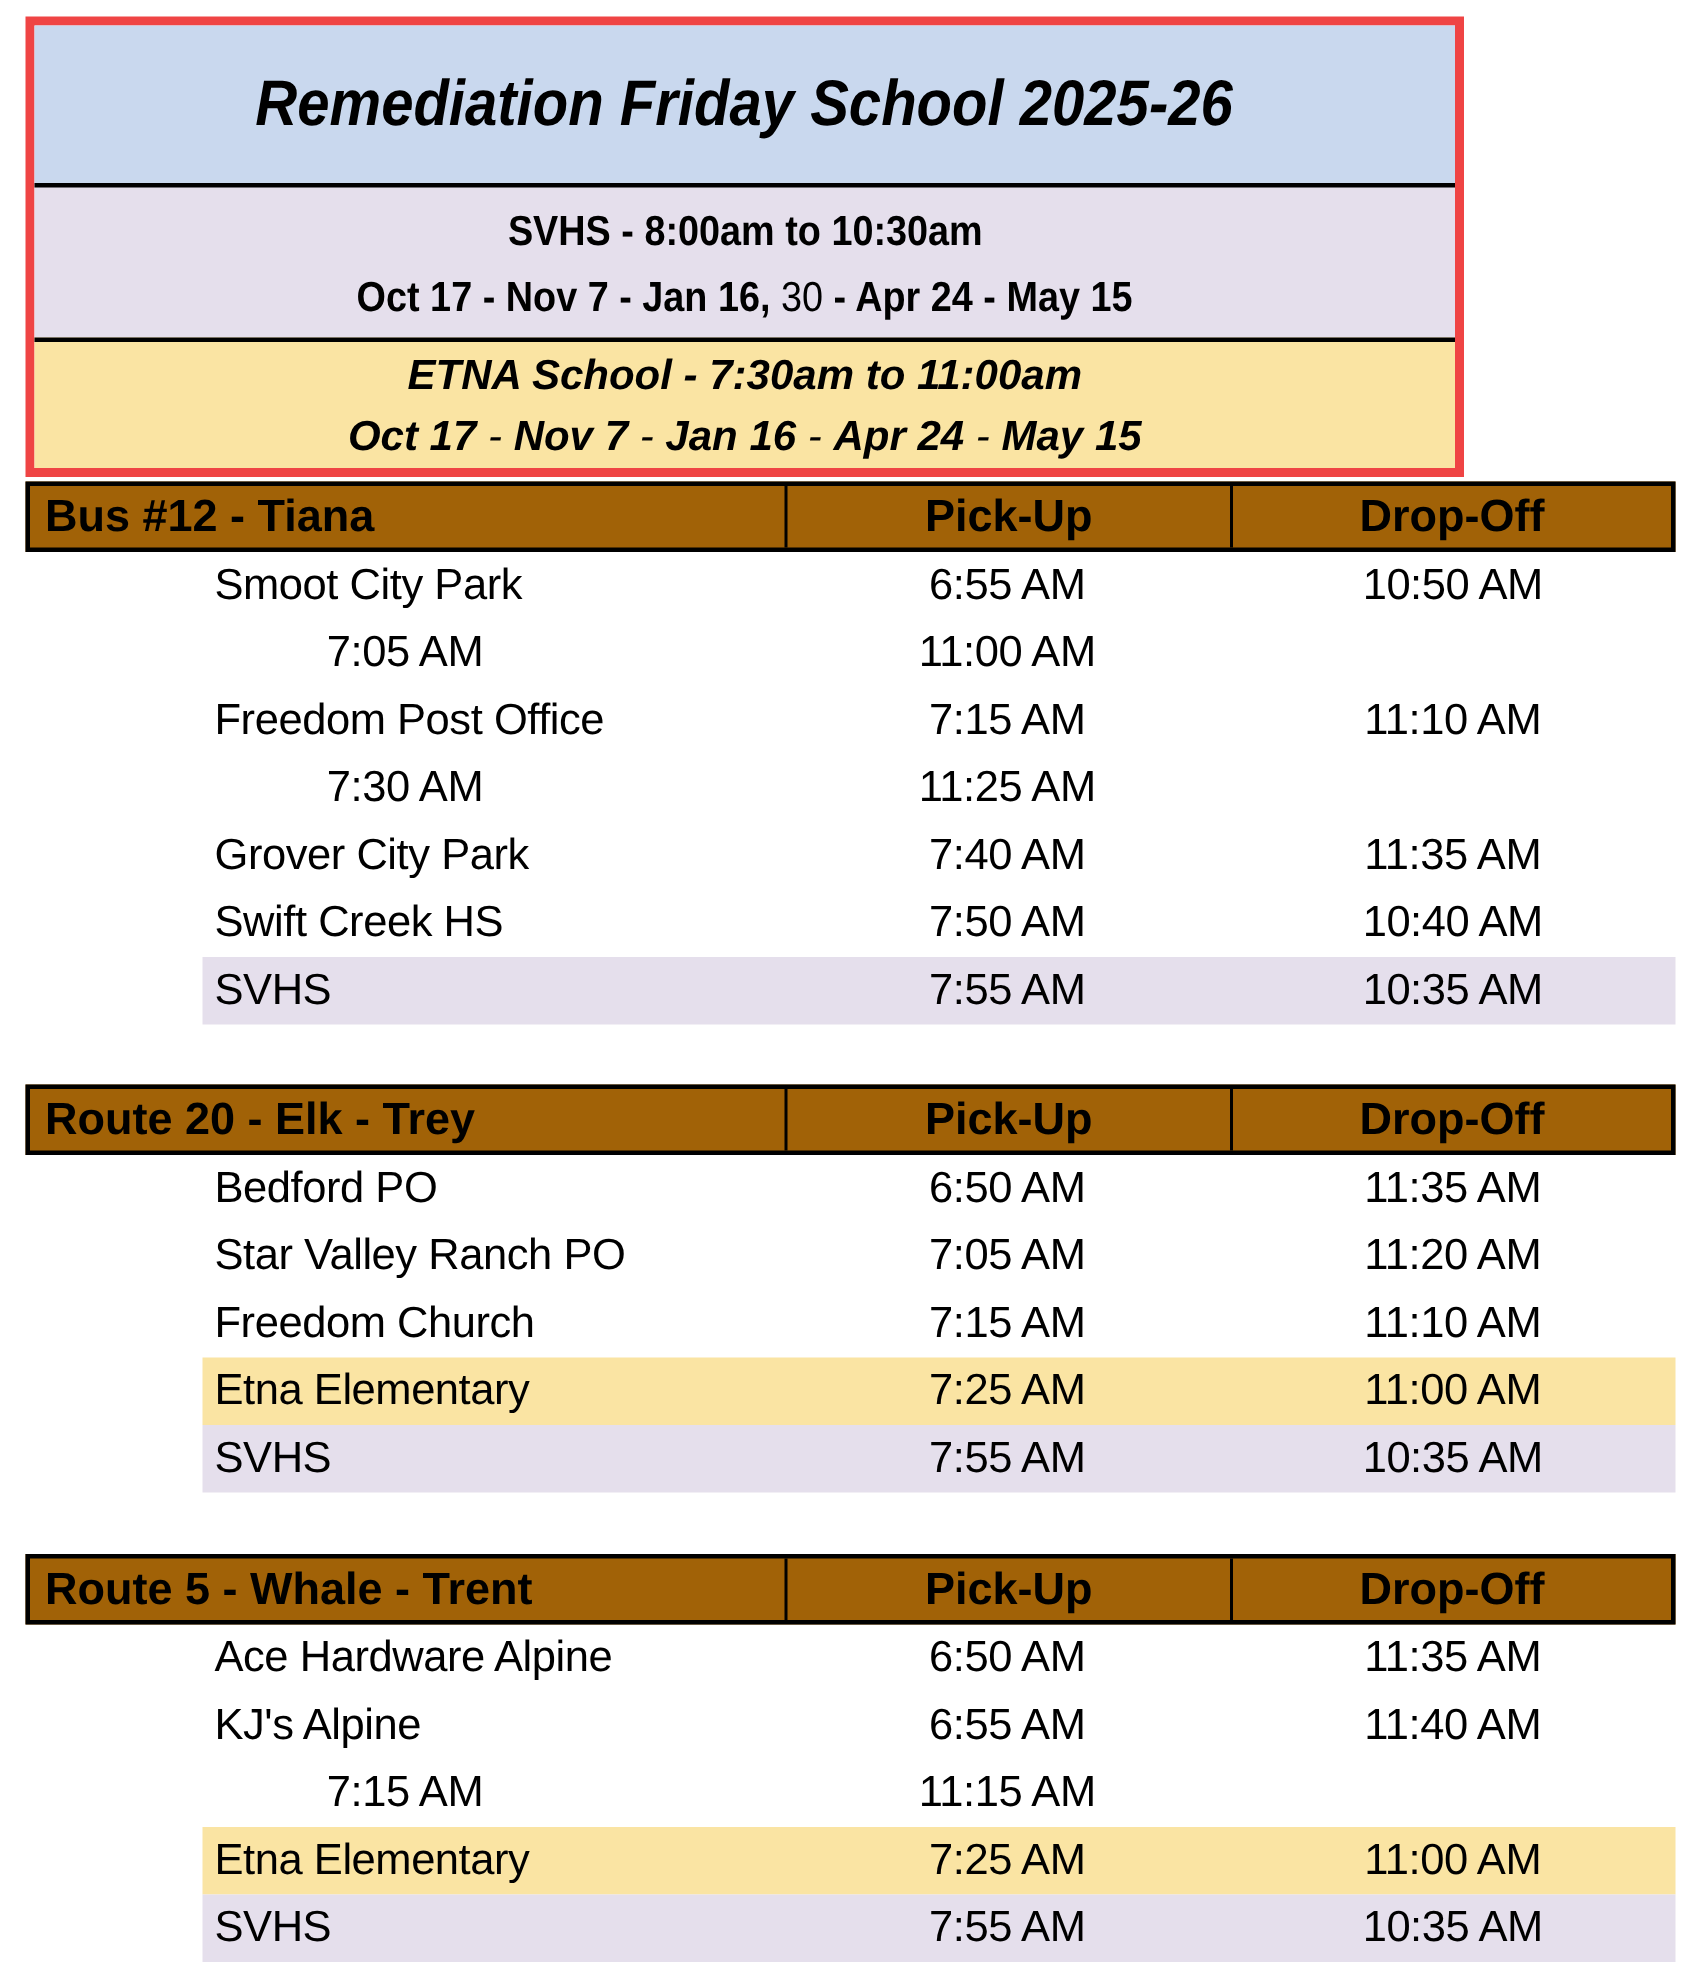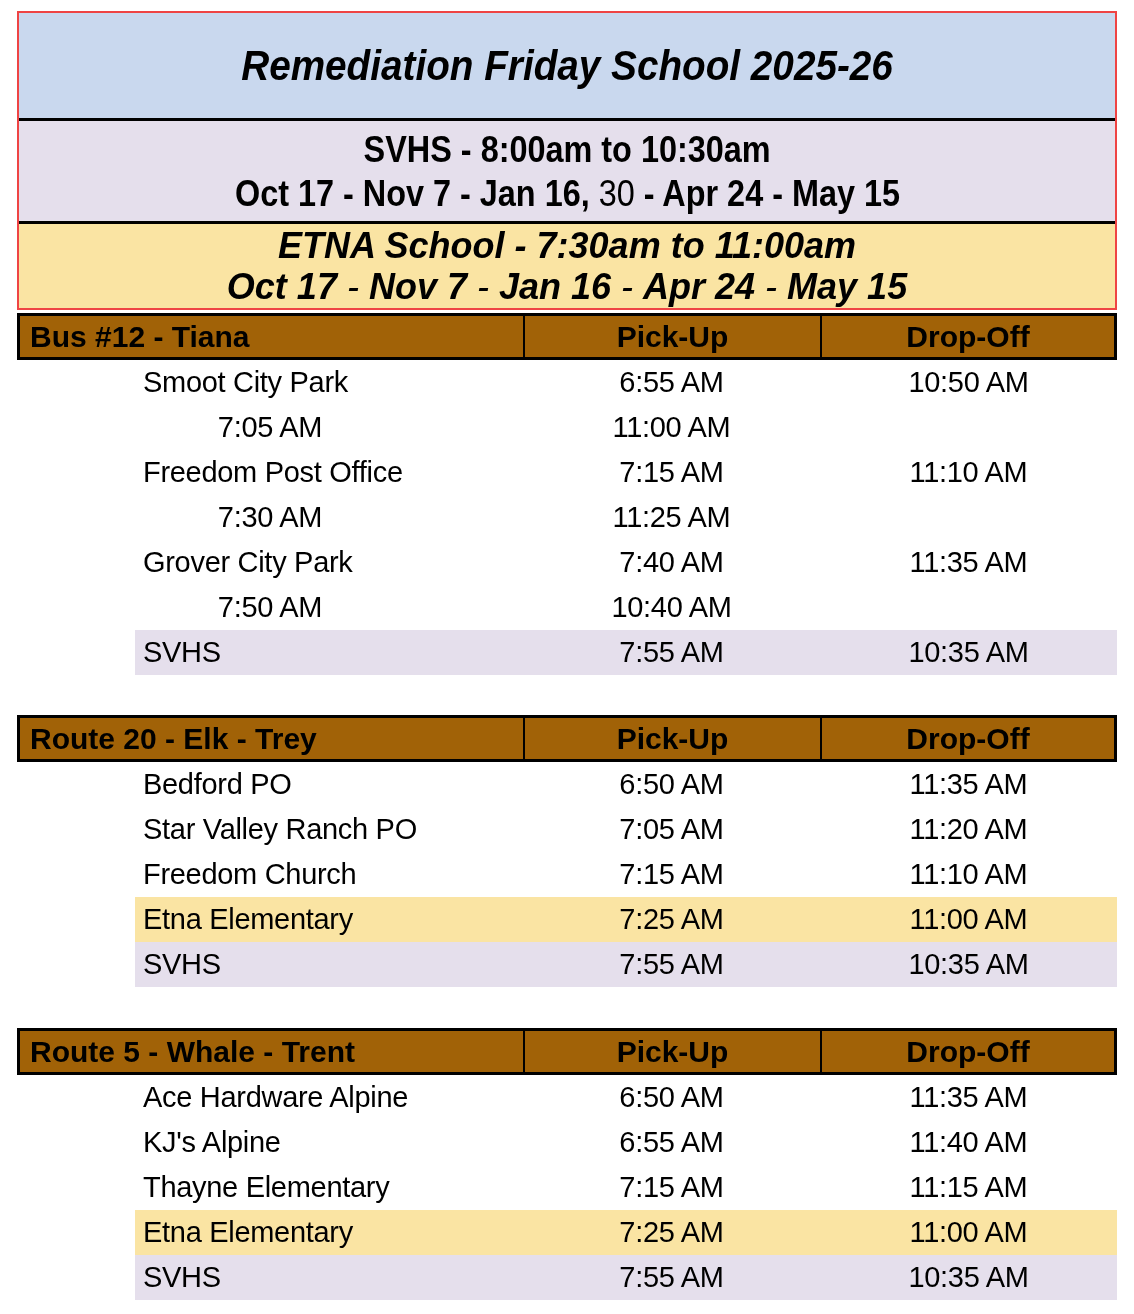--- a/index.html
+++ b/index.html
@@ -19,22 +19,22 @@
   .content {
     position: absolute;
     left: 17px;
     top: 11px;
     width: 1100px;
   }
 
   
   .banner-box {
     box-sizing: border-box;
-    width: 1100px;
-    border: 2px solid #ef4444;
+    width: 959px;
+    border: 6px solid #ef4444;
   }
   .band { text-align: center; }
   .band-blue {
     background: #c9d8ee;
     height: 105px;
     display: flex;
     align-items: center;
     justify-content: center;
   }
   .title-text {
@@ -52,21 +52,21 @@
     padding: 7px 0 5px 0;
   }
   .band-purple .band-line { line-height: 44px; }
   .band-yellow {
     background: #fae4a3;
     border-top: 3px solid #000000;
     padding: 1px 0;
   }
   .band-yellow .band-line { line-height: 41px; font-style: italic; }
   .band-line {
-    font-size: 36px;
+    font-size: 28px;
     font-weight: bold;
     white-space: nowrap;
     text-align: center;
   }
   .cond {
     display: inline-block;
     transform: scaleX(0.9);
     transform-origin: center;
     white-space: nowrap;
   }
@@ -161,20 +161,21 @@
       <div class="trow">
         <div class="cell cell-time">7:30 AM</div>
         <div class="cell cell-time">11:25 AM</div>
       </div>
       <div class="trow">
         <div class="cell cell-stop">Grover City Park</div>
         <div class="cell cell-time">7:40 AM</div>
         <div class="cell cell-time">11:35 AM</div>
       </div>
       <div class="trow">
+        <div class="cell cell-stop">Swift Creek HS</div>
         <div class="cell cell-time">7:50 AM</div>
         <div class="cell cell-time">10:40 AM</div>
       </div>
       <div class="trow">
         <div class="hl hl-lavender"></div>
         <div class="cell cell-stop">SVHS</div>
         <div class="cell cell-time">7:55 AM</div>
         <div class="cell cell-time">10:35 AM</div>
       </div>
     </div>
@@ -228,21 +229,20 @@
         <div class="cell cell-stop">Ace Hardware Alpine</div>
         <div class="cell cell-time">6:50 AM</div>
         <div class="cell cell-time">11:35 AM</div>
       </div>
       <div class="trow">
         <div class="cell cell-stop">KJ's Alpine</div>
         <div class="cell cell-time">6:55 AM</div>
         <div class="cell cell-time">11:40 AM</div>
       </div>
       <div class="trow">
-        <div class="cell cell-stop">Thayne Elementary</div>
         <div class="cell cell-time">7:15 AM</div>
         <div class="cell cell-time">11:15 AM</div>
       </div>
       <div class="trow">
         <div class="hl hl-yellow"></div>
         <div class="cell cell-stop">Etna Elementary</div>
         <div class="cell cell-time">7:25 AM</div>
         <div class="cell cell-time">11:00 AM</div>
       </div>
       <div class="trow">

